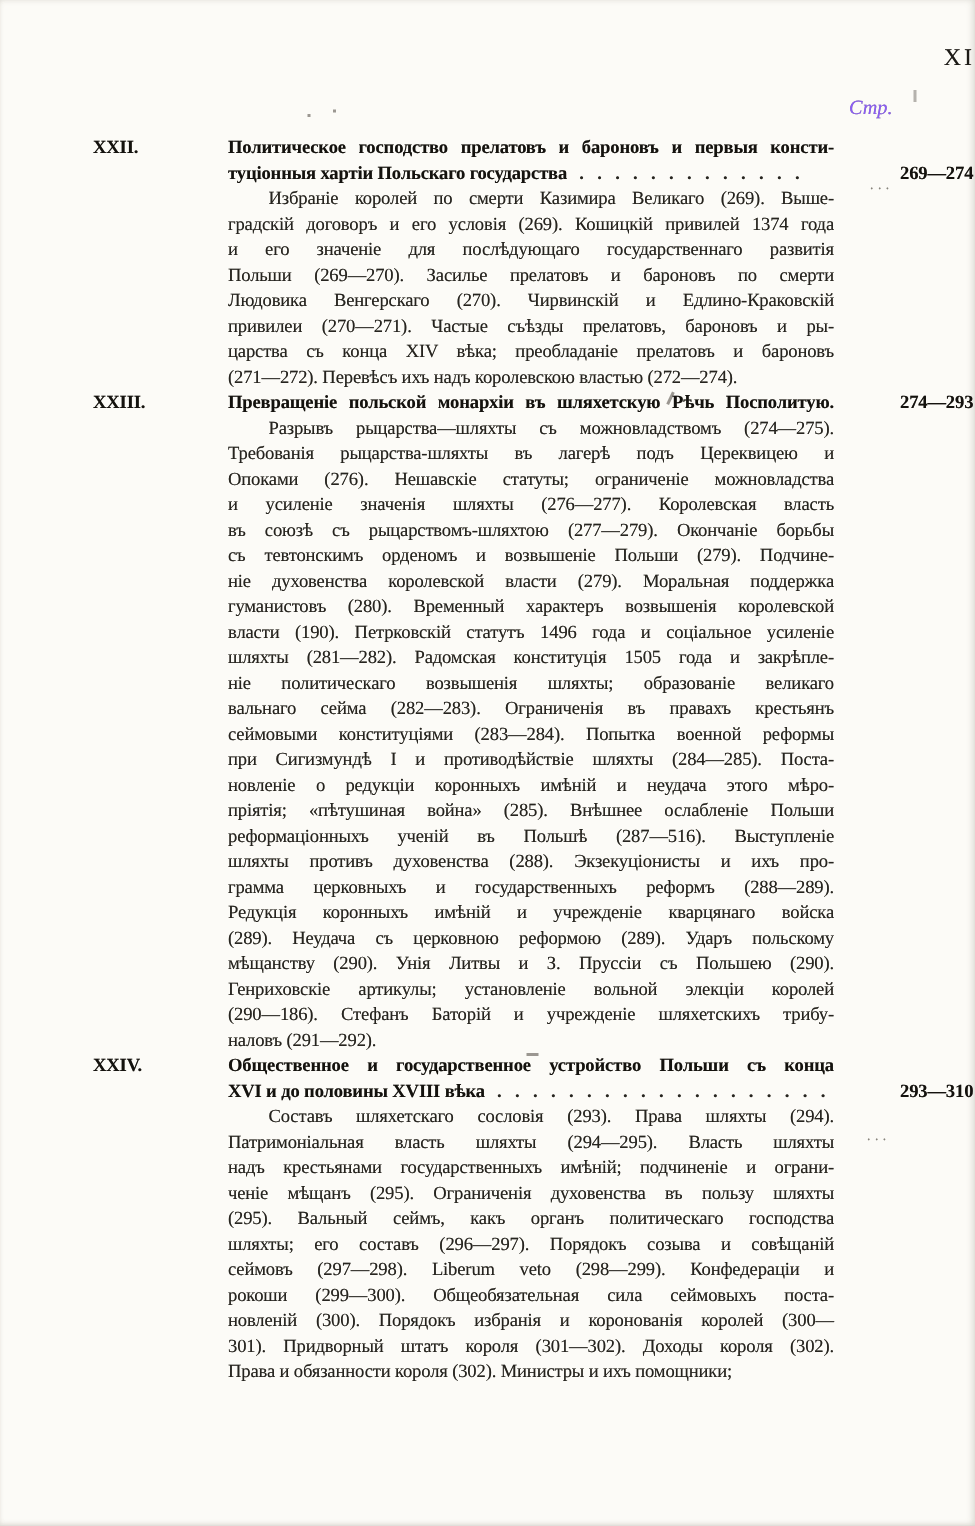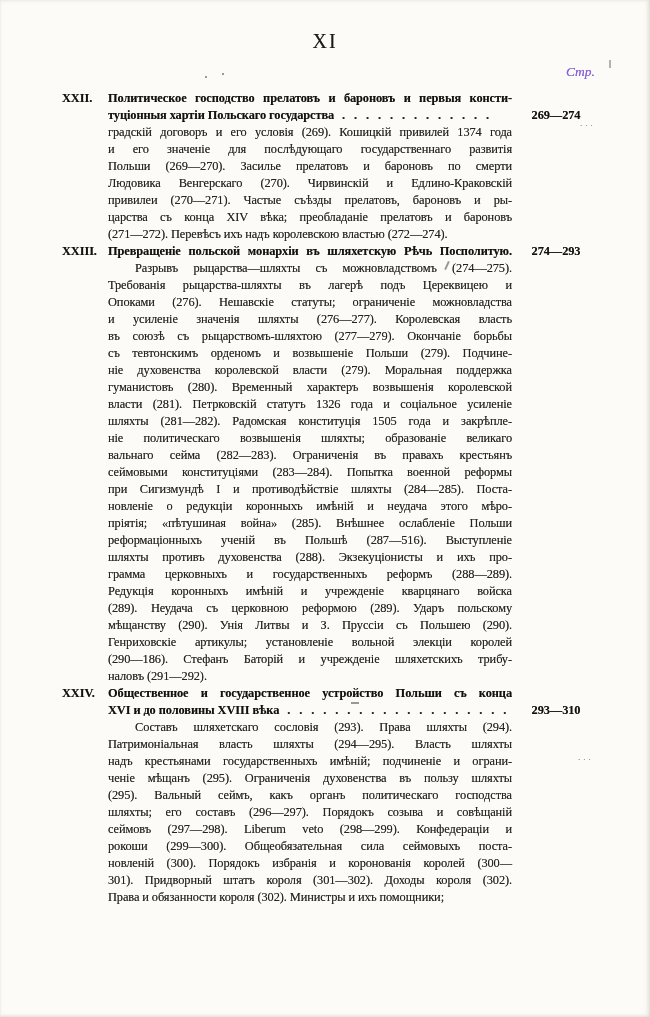--- a/index.html
+++ b/index.html
@@ -10,28 +10,28 @@
     margin:0 auto;
     background:#fcfbf7;
     box-shadow: inset -2px 0 4px rgba(120,115,100,.18), inset 0 -1px 3px rgba(120,115,100,.12);
     overflow:hidden;
     font-family:"Liberation Serif","DejaVu Serif",serif;
     color:#26241f;
     text-shadow:0 0 .4px rgba(40,36,30,.55);
   }
   .running-head {
     position:absolute; top:30px; left:0; width:100%;
-    text-align:center; font-size:20px; letter-spacing:2px; color:#1d1b17;
+    text-align:right; font-size:16px; letter-spacing:2px; color:#1d1b17;
   }
   .col-label {
     position:absolute; top:64px; right:55px;
     font-style:italic; font-size:13.5px; color:#8b5cf6;
   }
   .toc { position:absolute; left:62px; top:90px; width:538px; }
-  .row { display:flex; line-height:17px; font-size:12.4px; letter-spacing:-0.1px; }
+  .row { display:flex; line-height:17px; font-size:12.4px; letter-spacing:-0.1px;gap:44px; }
   .num { display:block; width:46px; flex:none; font-weight:bold; color:#14120e; }
   .text { display:block; width:404px; flex:none; }
   .text.just { text-align:justify; text-align-last:justify; text-justify:inter-word; }
   .text.indent { text-indent:27px; }
   .heading-row .text, .heading-row .pages, .heading-row .num { font-weight:bold; color:#14120e; }
   .pages { display:block; flex:1; text-align:center; font-weight:bold; white-space:nowrap; color:#14120e; }
   .with-leaders { display:flex; }
   .with-leaders .tt { white-space:nowrap; }
   .leaders {
     flex:1; overflow:hidden; white-space:nowrap;
@@ -58,20 +58,21 @@
           <span class="num"></span>
           <span class="text with-leaders">
             <span class="tt">туціонныя хартіи Польскаго государства</span>
             <span class="leaders">. . . . . . . . . . . . .</span>
           </span>
           <span class="pages">269—274</span>
         </div>
         <div class="body">
           <div class="row">
             <span class="num"></span>
+            <span class="text indent just">Избраніе королей по смерти Казимира Великаго (269). Выше-</span>
           </div>
           <div class="row">
             <span class="num"></span>
             <span class="text just">градскій договоръ и его условія (269). Кошицкій привилей 1374 года</span>
           </div>
           <div class="row">
             <span class="num"></span>
             <span class="text just">и его значеніе для послѣдующаго государственнаго развитія</span>
           </div>
           <div class="row">
@@ -130,21 +131,21 @@
           <div class="row">
             <span class="num"></span>
             <span class="text just">ніе духовенства королевской власти (279). Моральная поддержка</span>
           </div>
           <div class="row">
             <span class="num"></span>
             <span class="text just">гуманистовъ (280). Временный характеръ возвышенія королевской</span>
           </div>
           <div class="row">
             <span class="num"></span>
-            <span class="text just">власти (281). Петрковскій статутъ 1326 года и соціальное усиленіе</span>
+            <span class="text just">власти (190). Петрковскій статутъ 1496 года и соціальное усиленіе</span>
           </div>
           <div class="row">
             <span class="num"></span>
             <span class="text just">шляхты (281—282). Радомская конституція 1505 года и закрѣпле-</span>
           </div>
           <div class="row">
             <span class="num"></span>
             <span class="text just">ніе политическаго возвышенія шляхты; образованіе великаго</span>
           </div>
           <div class="row">

